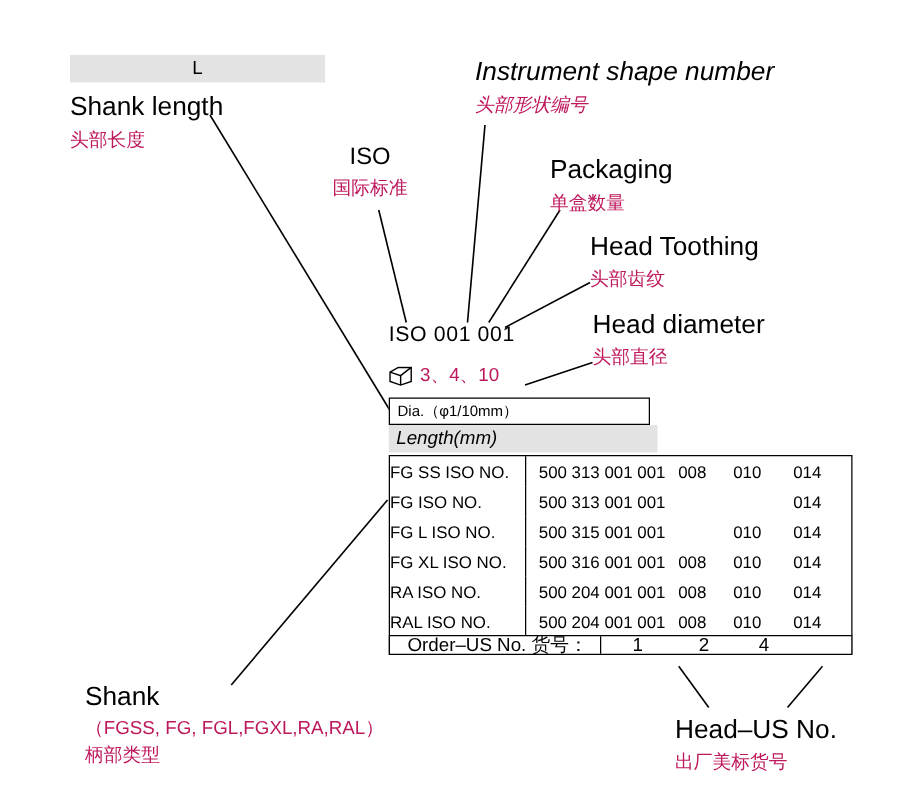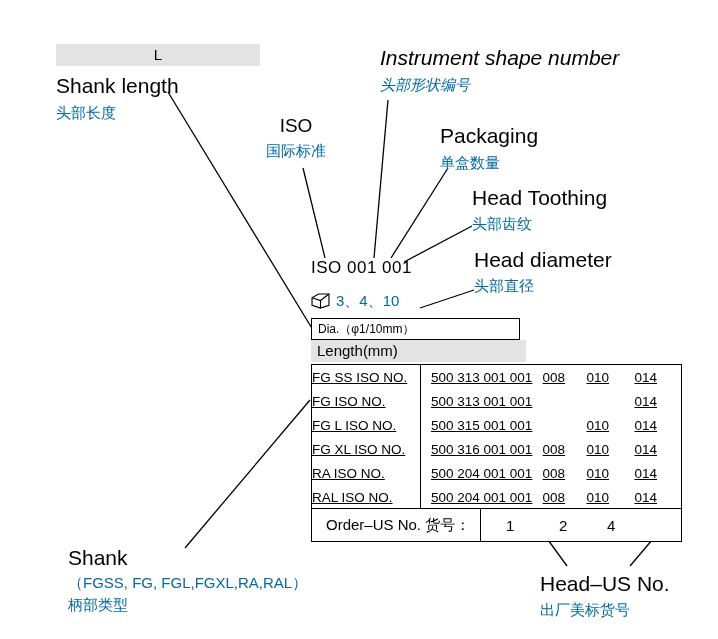--- a/index.html
+++ b/index.html
@@ -29,21 +29,21 @@
     font-size: 21px;
     line-height: 24px;
     white-space: nowrap;
     color: #000;
   }
   .label-en.small { font-size: 19px; }
   .label-cn {
     font-size: 15px;
     line-height: 18px;
     white-space: nowrap;
-    color: #0369a1;
+    color: #be185d;
   }
   .gray-band {
     background: #e3e3e3;
     text-align: center;
     font-size: 15px;
     color: #000;
   }
   .code-line {
     font-size: 17px;
     letter-spacing: 0.5px;
@@ -89,21 +89,21 @@
     background: #fff;
     box-sizing: border-box;
   }
   .order-box {
     border: 1px solid #000;
     box-sizing: border-box;
     background: #fff;
     display: flex;
     align-items: center;
     font-size: 15px;
-    height: 34px;
+    height: 16px;
   }
   .order-label {
     flex: 0 0 auto;
     padding-left: 14px;
     padding-right: 10px;
     border-right: 1px solid #000;
     height: 100%;
     display: flex;
     align-items: center;
     white-space: nowrap;
@@ -189,25 +189,25 @@
       <polyline points="1,5 10,8 19,1" fill="none" stroke="#000" stroke-width="1.2"></polyline>
       <line x1="10" y1="8" x2="10" y2="16" stroke="#000" stroke-width="1.2"></line>
     </svg>
     <span class="label-cn">3、4、10</span>
   </div>
 
   <div class="abs box dia-box" style="left:311px; top:318px; width:209px; height:22px;">
     <span>Dia.（φ1/10mm）</span>
   </div>
 
-  <div class="abs length-band" style="left:311px; top:340px; width:209px; height:22px;">
+  <div class="abs length-band" style="left:311px; top:340px; width:209px; height:22px;font-style:italic;">
     <span>Length(mm)</span>
   </div>
 
-  <div class="abs matrix-wrap" style="left:311px; top:364px; width:371px; height:160px;text-decoration:underline;">
+  <div class="abs matrix-wrap" style="left:311px; top:364px; width:371px; height:160px;">
     <table class="matrix">
       <tbody>
         <tr>
           <td class="rowname">FG SS ISO NO.</td>
           <td class="num" style="padding-left:10px;">500 313 001 001</td>
           <td class="num" style="width:44px;">008</td>
           <td class="num" style="width:48px;">010</td>
           <td class="num" style="width:46px;">014</td>
         </tr>
         <tr>

